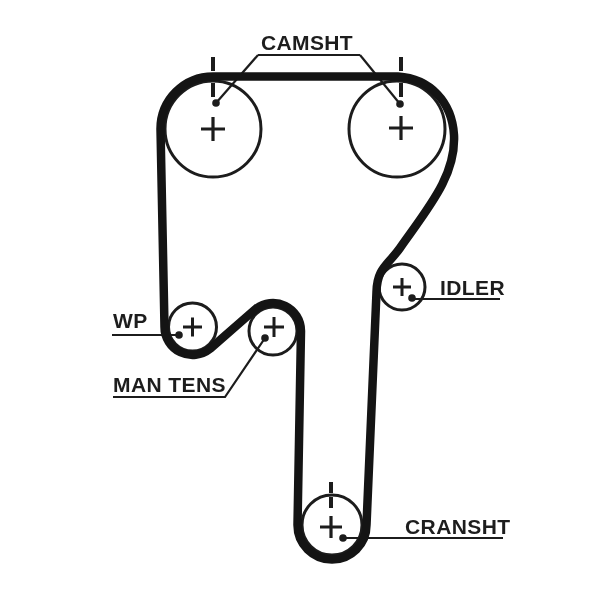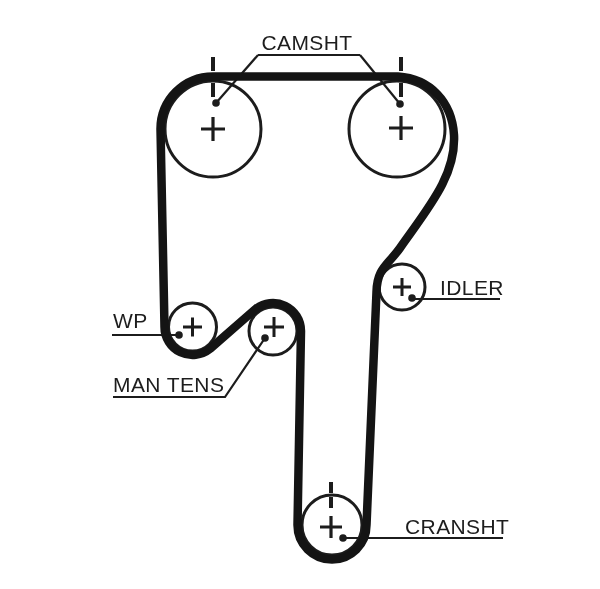--- a/index.html
+++ b/index.html
@@ -12,20 +12,21 @@
   body{
     width:600px;height:589px;
     background:var(--background);
     font-family:"Liberation Sans", sans-serif;
     overflow:hidden;
   }
   .stage{
     position:relative;
     width:600px;height:589px;
     background:var(--background);
+    font-weight:bold;
   }
   svg{position:absolute;inset:0;display:block;}
   .pulley-circle{fill:#ffffff;stroke:var(--line);stroke-width:3;}
   .belt{fill:none;stroke:var(--belt);stroke-width:8.5;stroke-linejoin:round;}
   .leader{stroke:var(--line);stroke-width:2.2;fill:none;stroke-linecap:butt;}
   .leader-dot{fill:var(--line);stroke:none;}
   .center-mark{stroke:var(--line);stroke-width:3.2;fill:none;stroke-linecap:butt;}
   .center-mark.small{stroke-width:3;}
   .timing-mark{stroke:var(--line);stroke-width:4;fill:none;}
   .lbl{

